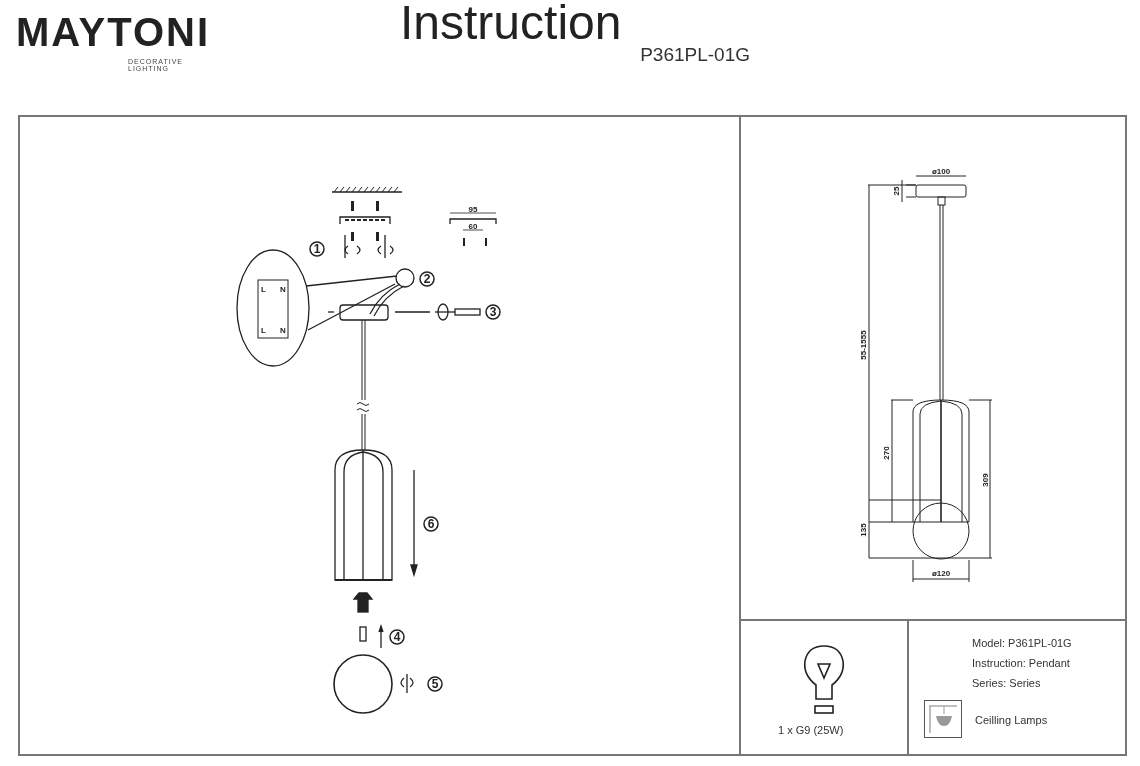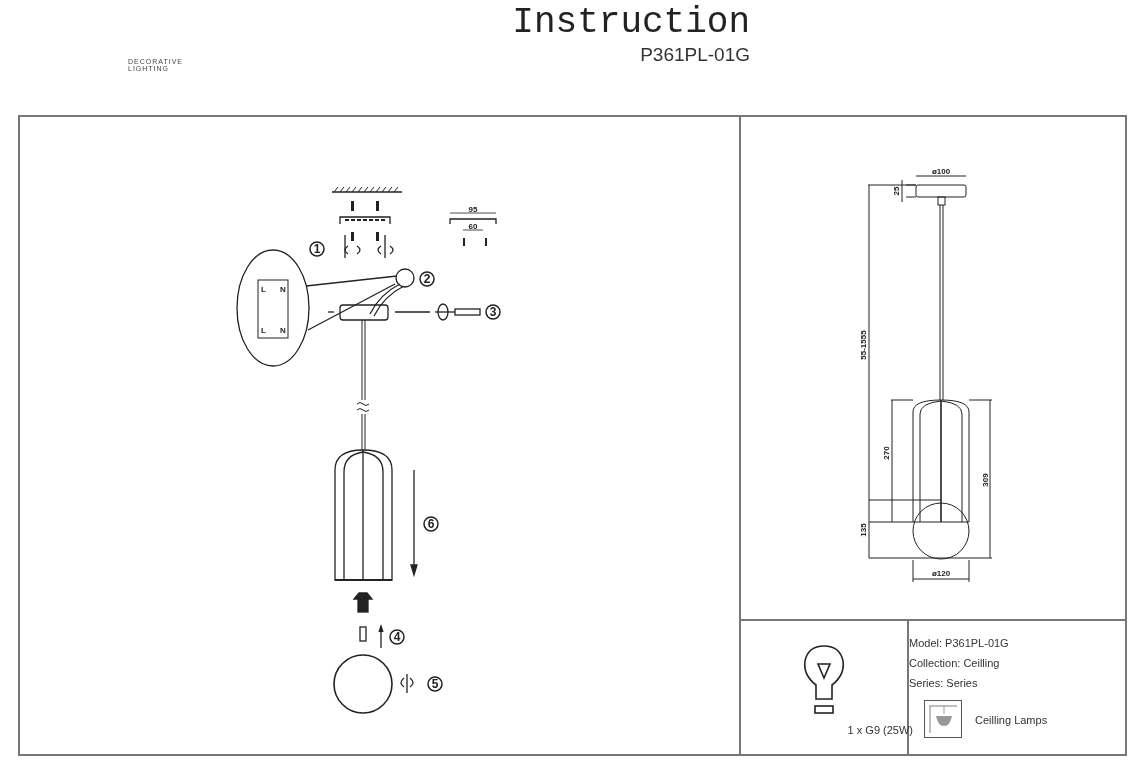--- a/index.html
+++ b/index.html
@@ -1,37 +1,38 @@
 <!DOCTYPE html>
 <html><head>
 <meta charset="utf-8">
 <style>
   html,body{margin:0;padding:0;background:#fff;}
   body{width:1140px;height:766px;position:relative;overflow:hidden;font-family:"Liberation Sans",sans-serif;color:#222;}
   .logo{position:absolute;left:16px;top:8px;width:210px;height:56px;}
   .logo-word{position:absolute;left:0;top:0;font-size:40px;font-weight:bold;letter-spacing:2px;color:#222;line-height:48px;}
   .logo-sub{position:absolute;left:112px;top:50px;font-size:7px;letter-spacing:1px;color:#444;}
-  .title{position:absolute;left:400px;width:350px;top:2px;text-align:right;font-size:36px;color:#222;line-height:42px;font-family:Liberation Mono, monospace;}
+  .title{position:absolute;left:400px;width:350px;top:2px;text-align:left;font-size:48px;color:#222;line-height:42px;}
   .subtitle{position:absolute;left:400px;width:350px;top:44px;text-align:right;font-size:19px;color:#333;}
   .frame{position:absolute;left:18px;top:115px;width:1109px;height:641px;border:2px solid #777;box-sizing:border-box;}
   .vdiv{position:absolute;left:739px;top:115px;width:2px;height:641px;background:#777;}
   .hdiv{position:absolute;left:739px;top:619px;width:388px;height:2px;background:#777;}
   .vdiv2{position:absolute;left:907px;top:619px;width:2px;height:137px;background:#777;}
   svg.draw{position:absolute;left:0;top:0;}
-  .bulb-label{position:absolute;left:747px;width:166px;top:724px;text-align:right;font-size:11px;color:#333;}
-  .info{position:absolute;left:909px;font-size:11px;color:#333;text-align:center;}
+  .bulb-label{position:absolute;left:778px;width:166px;top:724px;text-align:left;font-size:11px;color:#333;}
+  .info{position:absolute;left:972px;font-size:11px;color:#333;text-align:center;}
   .cat-icon{position:absolute;left:924px;top:700px;width:38px;height:38px;border:1.5px solid #555;box-sizing:border-box;}
   .cat-label{position:absolute;left:975px;top:714px;font-size:11px;color:#333;}
   .dim{font-family:"Liberation Sans",sans-serif;font-size:8px;font-weight:bold;fill:#222;}
   .num{font-family:"Liberation Sans",sans-serif;font-size:12px;font-weight:bold;fill:#222;}
 </style>
 </head>
 <body>
 
 <div class="logo">
+  <div class="logo-word">MAYTONI</div>
   <div class="logo-sub">DECORATIVE LIGHTING</div>
 </div>
 <div class="title">Instruction</div>
 <div class="subtitle">P361PL-01G</div>
 
 <div class="frame"></div>
 <div class="vdiv"></div>
 <div class="hdiv"></div>
 <div class="vdiv2"></div>
 
@@ -180,16 +181,16 @@
   <g>
     <line x1="929" y1="706" x2="957" y2="706" stroke="#aaa" stroke-width="1.5"></line>
     <line x1="930" y1="706" x2="930" y2="733" stroke="#aaa" stroke-width="1.5"></line>
     <line x1="944" y1="706" x2="944" y2="714" stroke="#999" stroke-width="1"></line>
     <path d="M936 716 L952 716 Q950 726 944 726 Q938 726 936 716 Z" fill="#999"></path>
   </g>
 </svg>
 
 <div class="bulb-label">1 x G9 (25W)</div>
 <div class="info" style="top:637px">Model: P361PL-01G</div>
-<div class="info" style="top:657px">Collection: Ceilling</div>
+<div class="info" style="top:657px">Instruction: Pendant</div>
 <div class="info" style="top:677px">Series: Series</div>
 <div class="cat-icon"></div>
 <div class="cat-label">Ceilling Lamps</div>
 
 </body></html>

